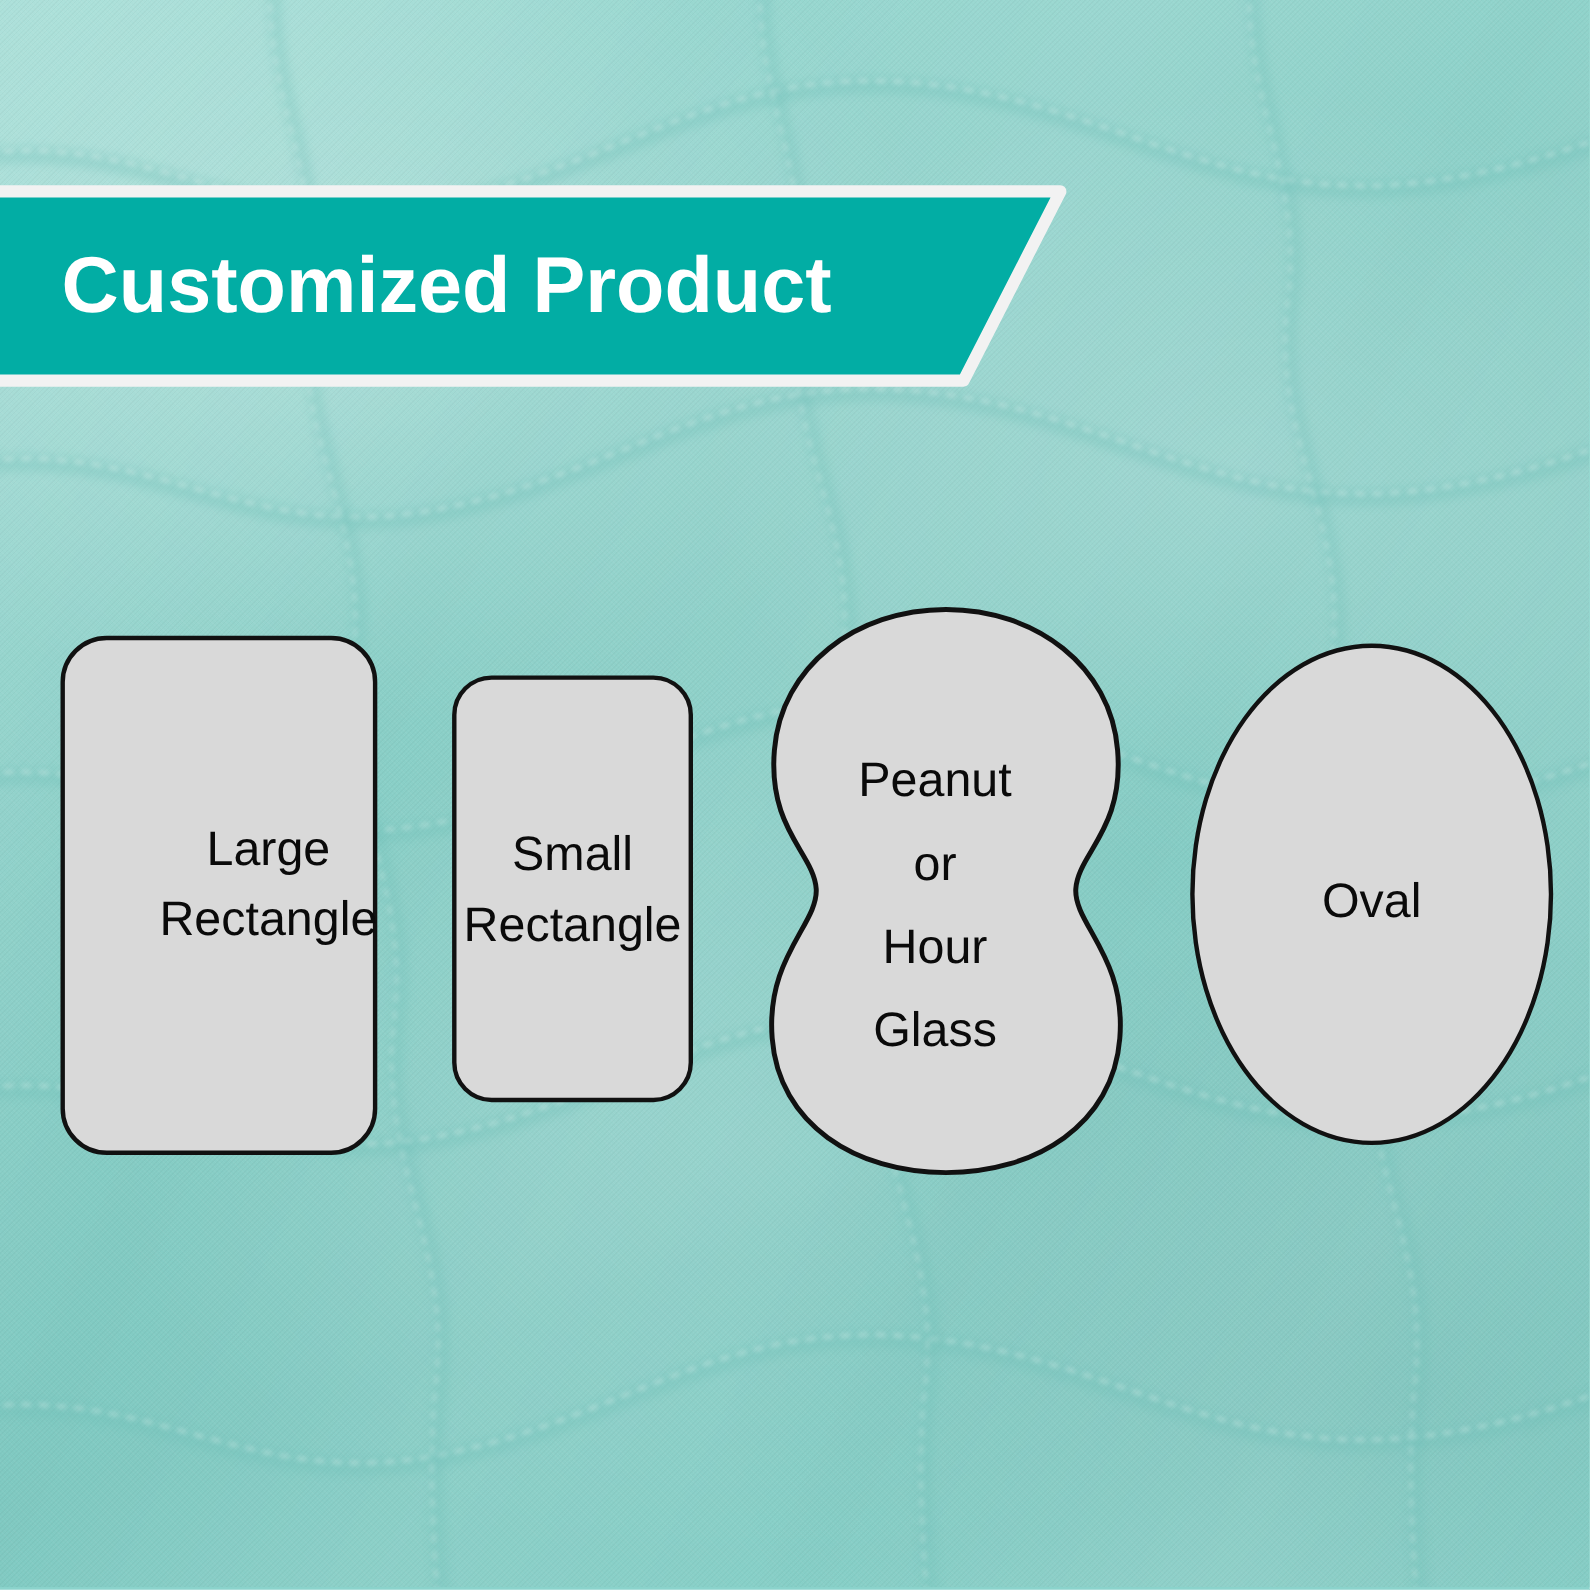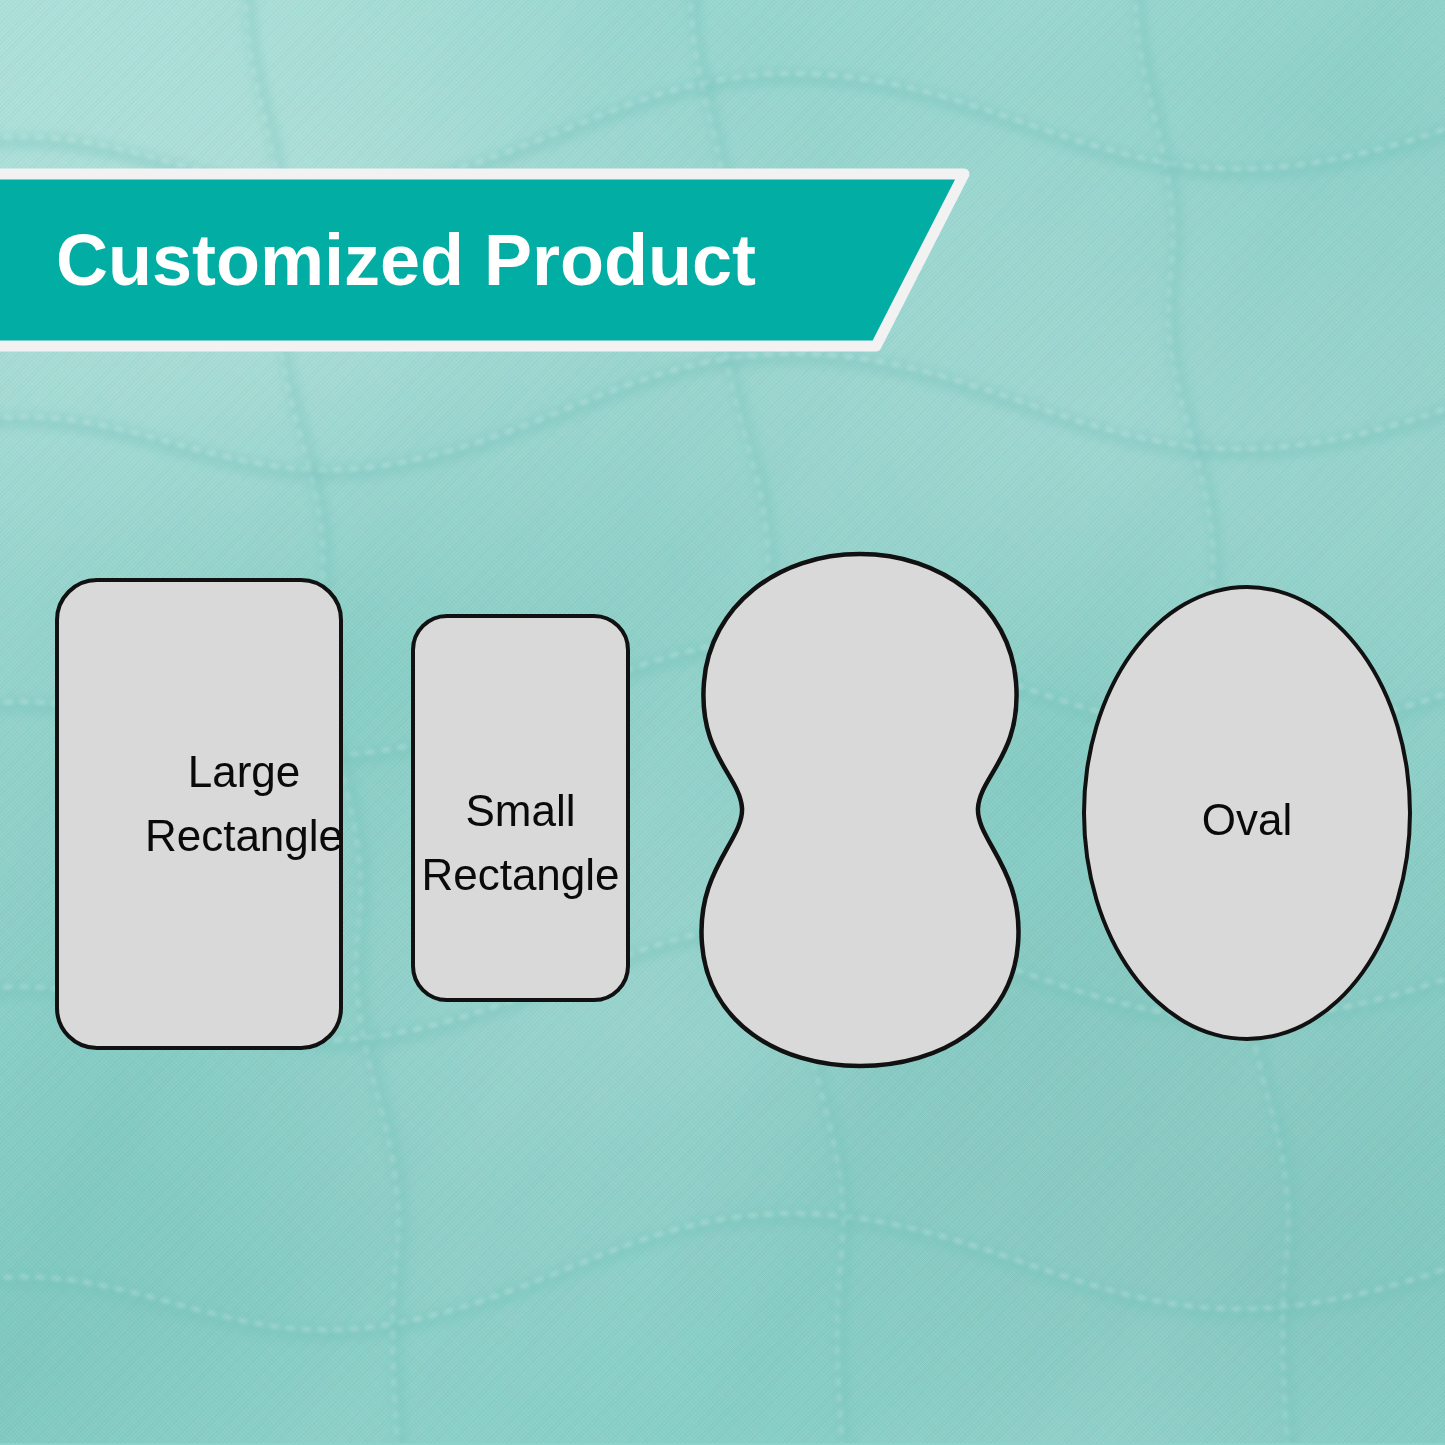--- a/index.html
+++ b/index.html
@@ -109,21 +109,21 @@
     border: 4px solid #111111;
     border-radius: 50%;
     box-sizing: border-box;
   }
 
   
   #shape-peanut-svg { position: absolute; left: 680px; top: 540px; width: 360px; height: 540px; }
 
   
   #label-large-rectangle { left: 55px; top: 740px; width: 288px; padding-left: 45px; }
-  #label-small-rectangle { left: 411px; top: 745px; width: 219px; margin-top: 34px; }
+  #label-small-rectangle { left: 411px; top: 745px; width: 219px; }
   #label-peanut { left: 700px; top: 672px; width: 300px; line-height: 1.72; }
   #label-oval { left: 1082px; top: 788px; width: 330px; }
 </style>
 </head>
 <body>
 
 <div id="page">
 
   <div class="bg-base"></div>
   <div class="bg-sheen"></div>
@@ -189,18 +189,22 @@
       <path d="M 180,14
                C 262,14 330,66 336,142
                C 342,214 300,236 298,268
                C 296,300 344,330 338,404
                C 332,482 262,526 180,526
                C 98,526 28,482 22,404
                C 16,330 64,300 62,268
                C 60,236 18,214 24,142
                C 30,66 98,14 180,14 Z" fill="#D9D9D9" stroke="#111111" stroke-width="4.5"></path>
     </svg>
+    <div class="shape-label" id="label-peanut">Peanut
+or
+Hour
+Glass</div>
 
     <div id="shape-oval"></div>
     <div class="shape-label" id="label-oval">Oval</div>
 
   </div>
 </div>
 
 </body></html>

